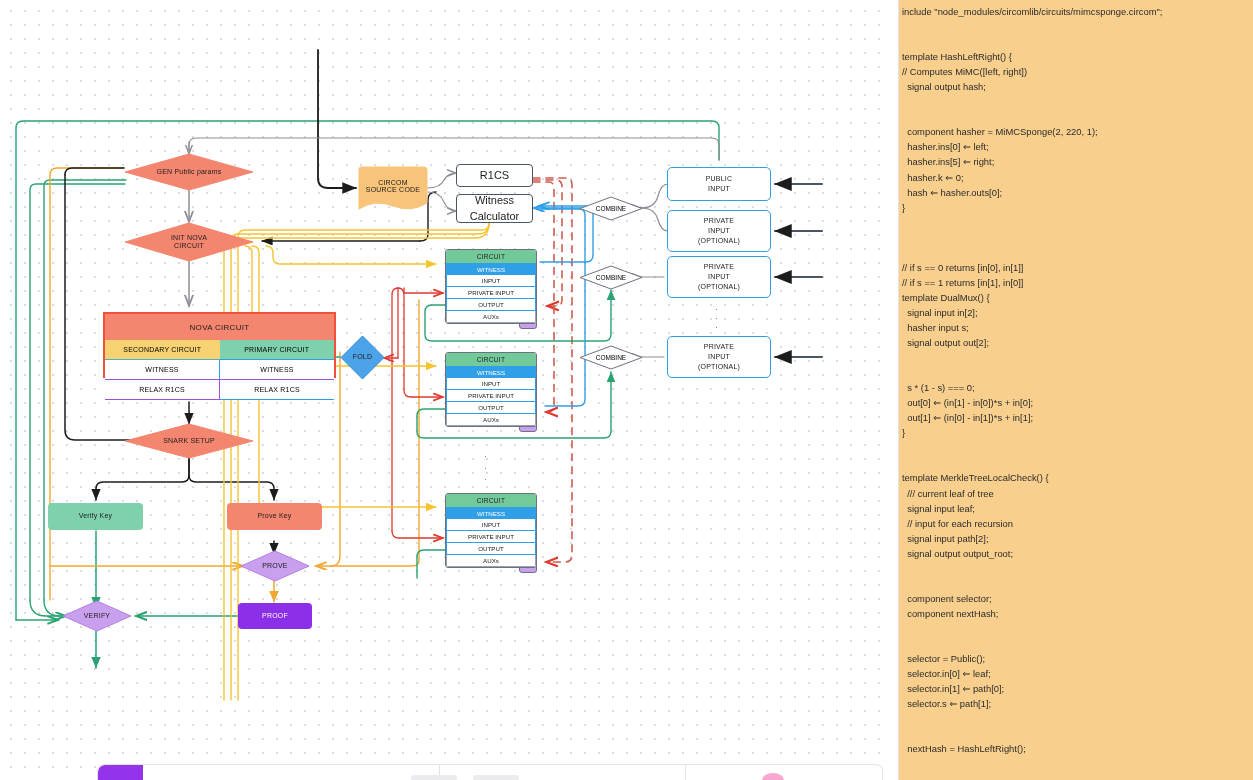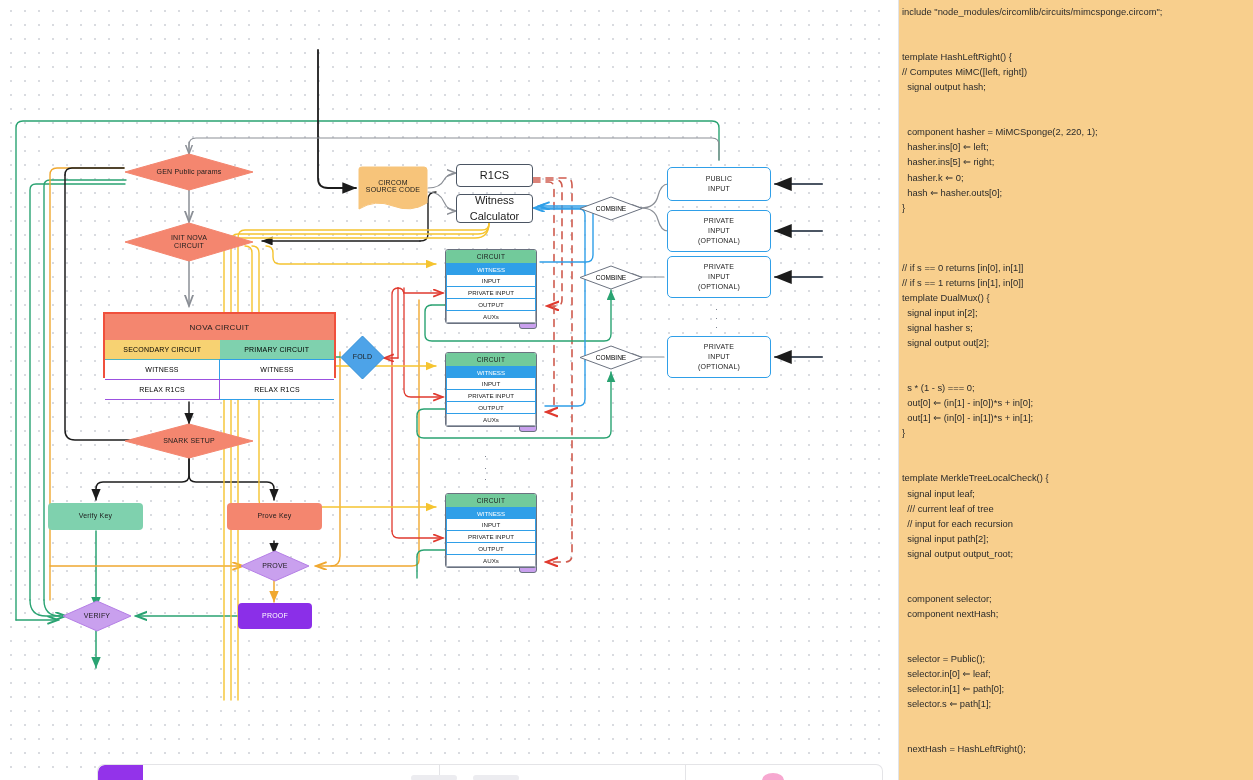--- a/index.html
+++ b/index.html
@@ -470,33 +470,33 @@
         <div class="cline">  hasher.k ⇐ 0;</div>
         <div class="cline">  hash ⇐ hasher.outs[0];</div>
         <div class="cline">}</div>
         <div class="cline blank">&nbsp;</div>
         <div class="cline blank">&nbsp;</div>
         <div class="cline blank">&nbsp;</div>
         <div class="cline">// if s == 0 returns [in[0], in[1]]</div>
         <div class="cline">// if s == 1 returns [in[1], in[0]]</div>
         <div class="cline">template DualMux() {</div>
         <div class="cline">  signal input in[2];</div>
-        <div class="cline">  signal hasher s;</div>
+        <div class="cline">  hasher input s;</div>
         <div class="cline">  signal output out[2];</div>
         <div class="cline blank">&nbsp;</div>
         <div class="cline blank">&nbsp;</div>
         <div class="cline">  s * (1 - s) === 0;</div>
         <div class="cline">  out[0] ⇐ (in[1] - in[0])*s + in[0];</div>
         <div class="cline">  out[1] ⇐ (in[0] - in[1])*s + in[1];</div>
         <div class="cline">}</div>
         <div class="cline blank">&nbsp;</div>
         <div class="cline blank">&nbsp;</div>
         <div class="cline">template MerkleTreeLocalCheck() {</div>
+        <div class="cline">  /// current leaf of tree</div>
         <div class="cline">  signal input leaf;</div>
-        <div class="cline">  /// current leaf of tree</div>
         <div class="cline">  // input for each recursion</div>
         <div class="cline">  signal input path[2];</div>
         <div class="cline">  signal output output_root;</div>
         <div class="cline blank">&nbsp;</div>
         <div class="cline blank">&nbsp;</div>
         <div class="cline">  component selector;</div>
         <div class="cline">  component nextHash;</div>
         <div class="cline blank">&nbsp;</div>
         <div class="cline blank">&nbsp;</div>
         <div class="cline">  selector = Public();</div>

